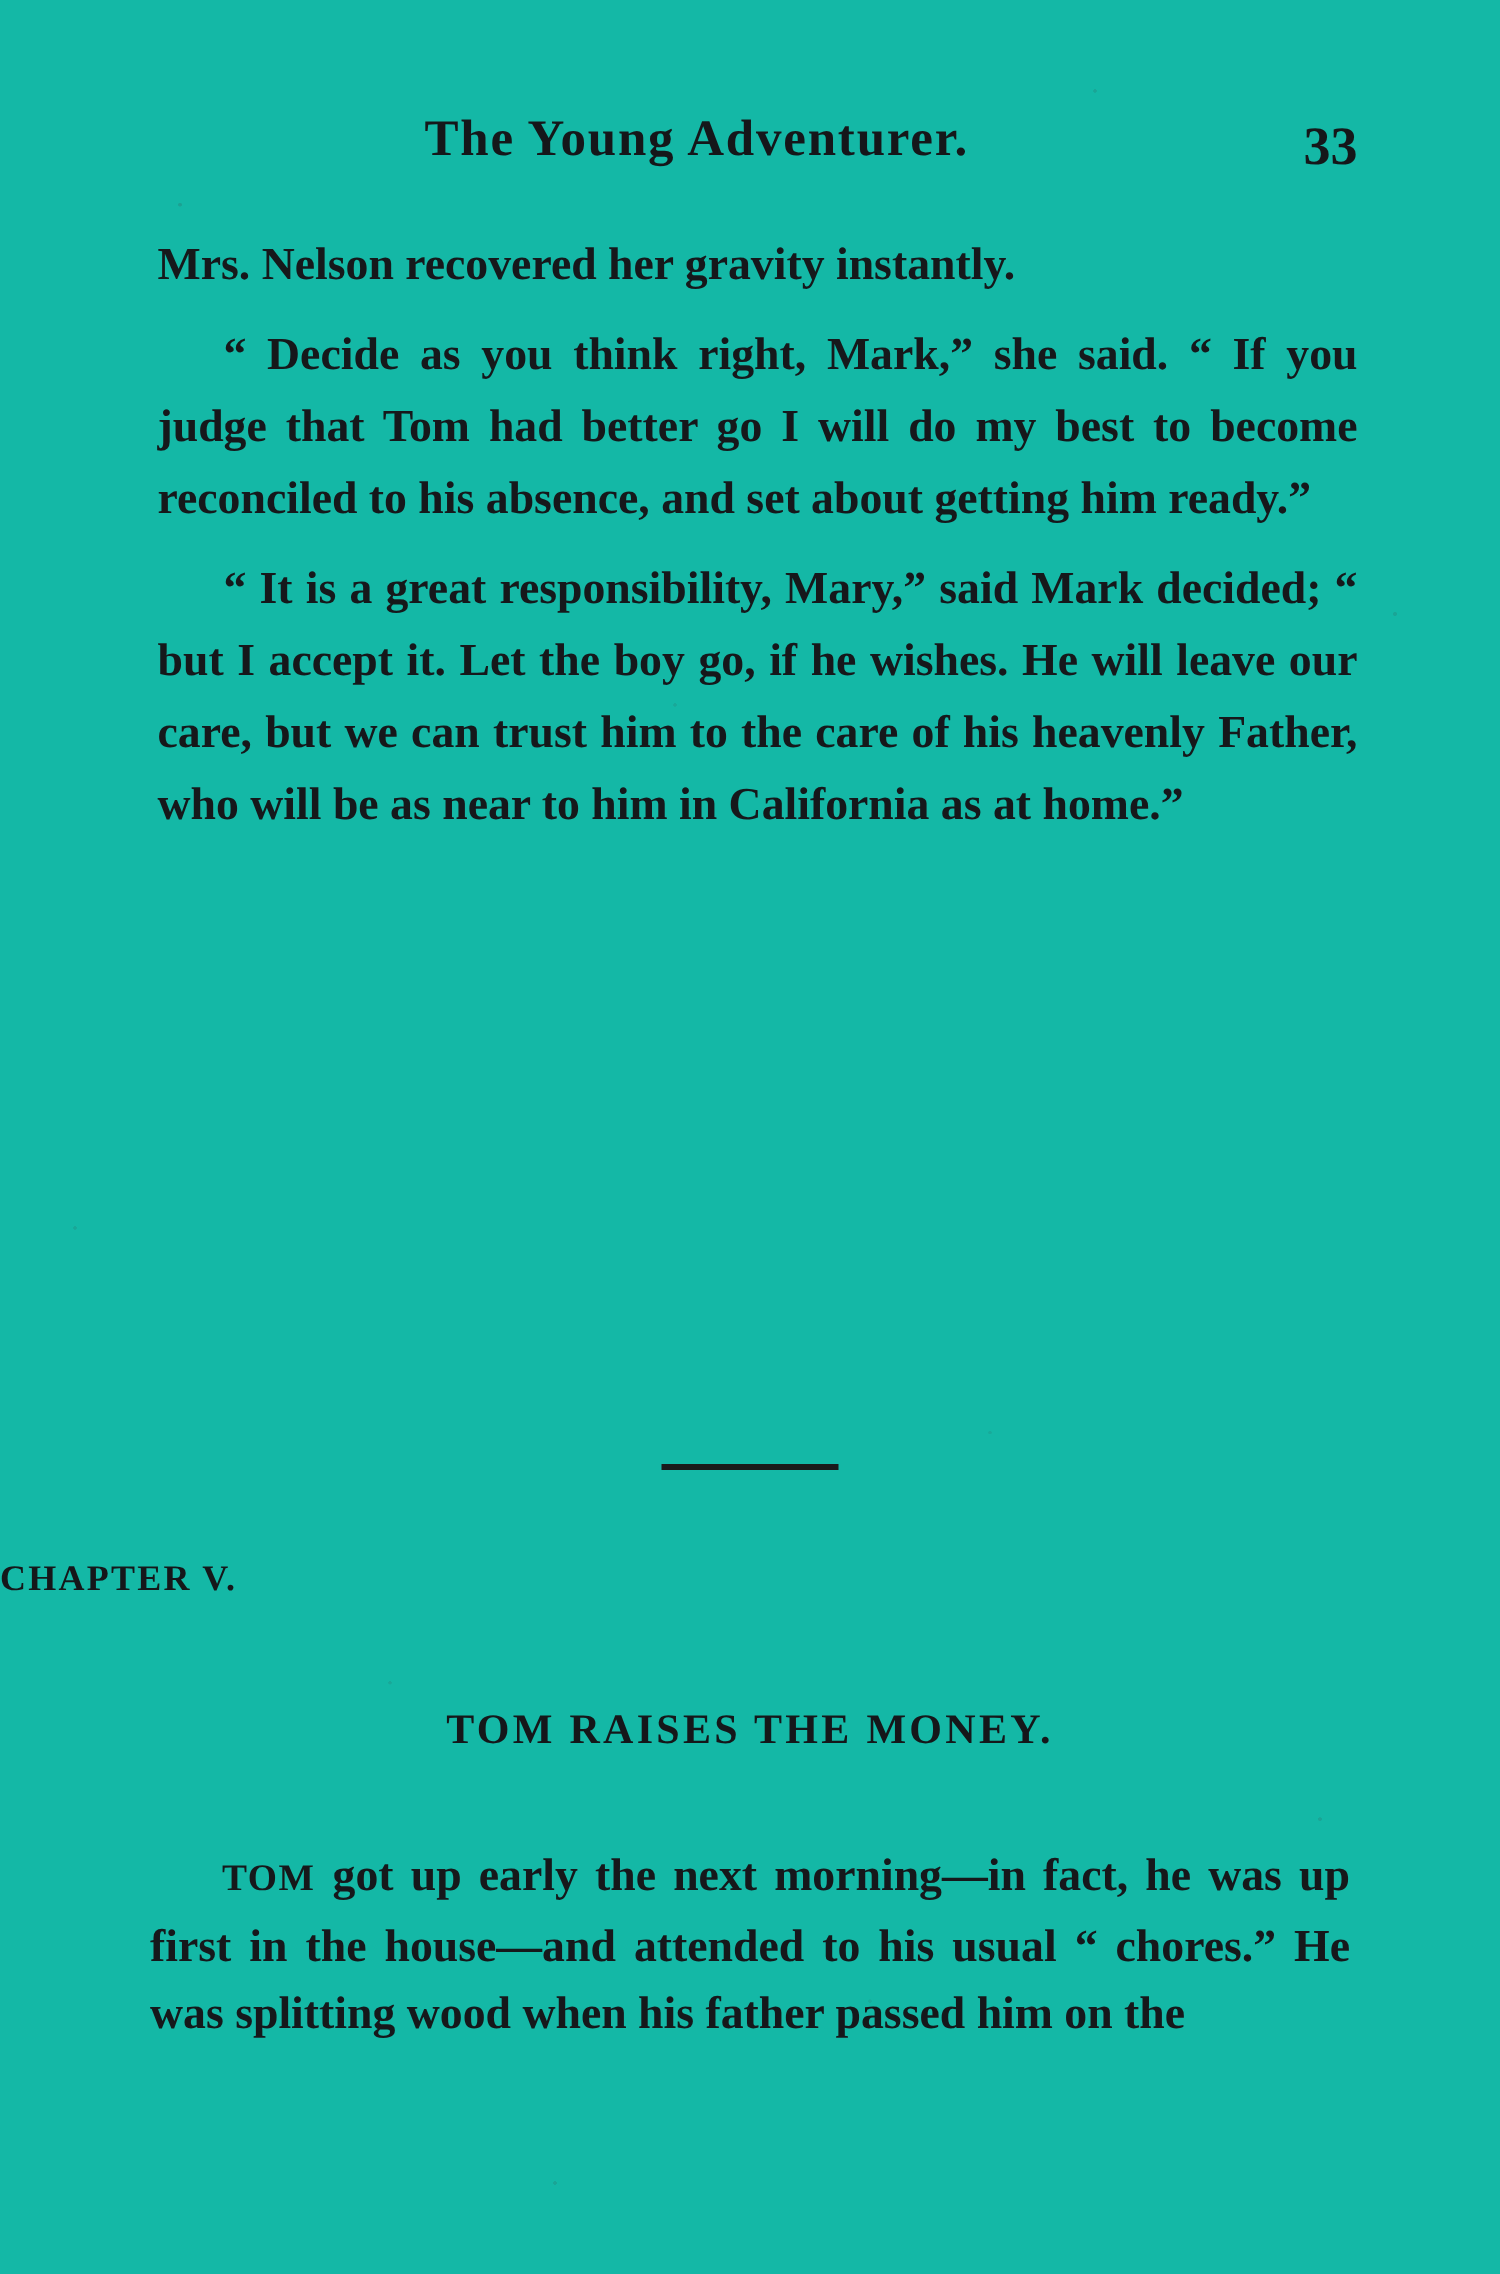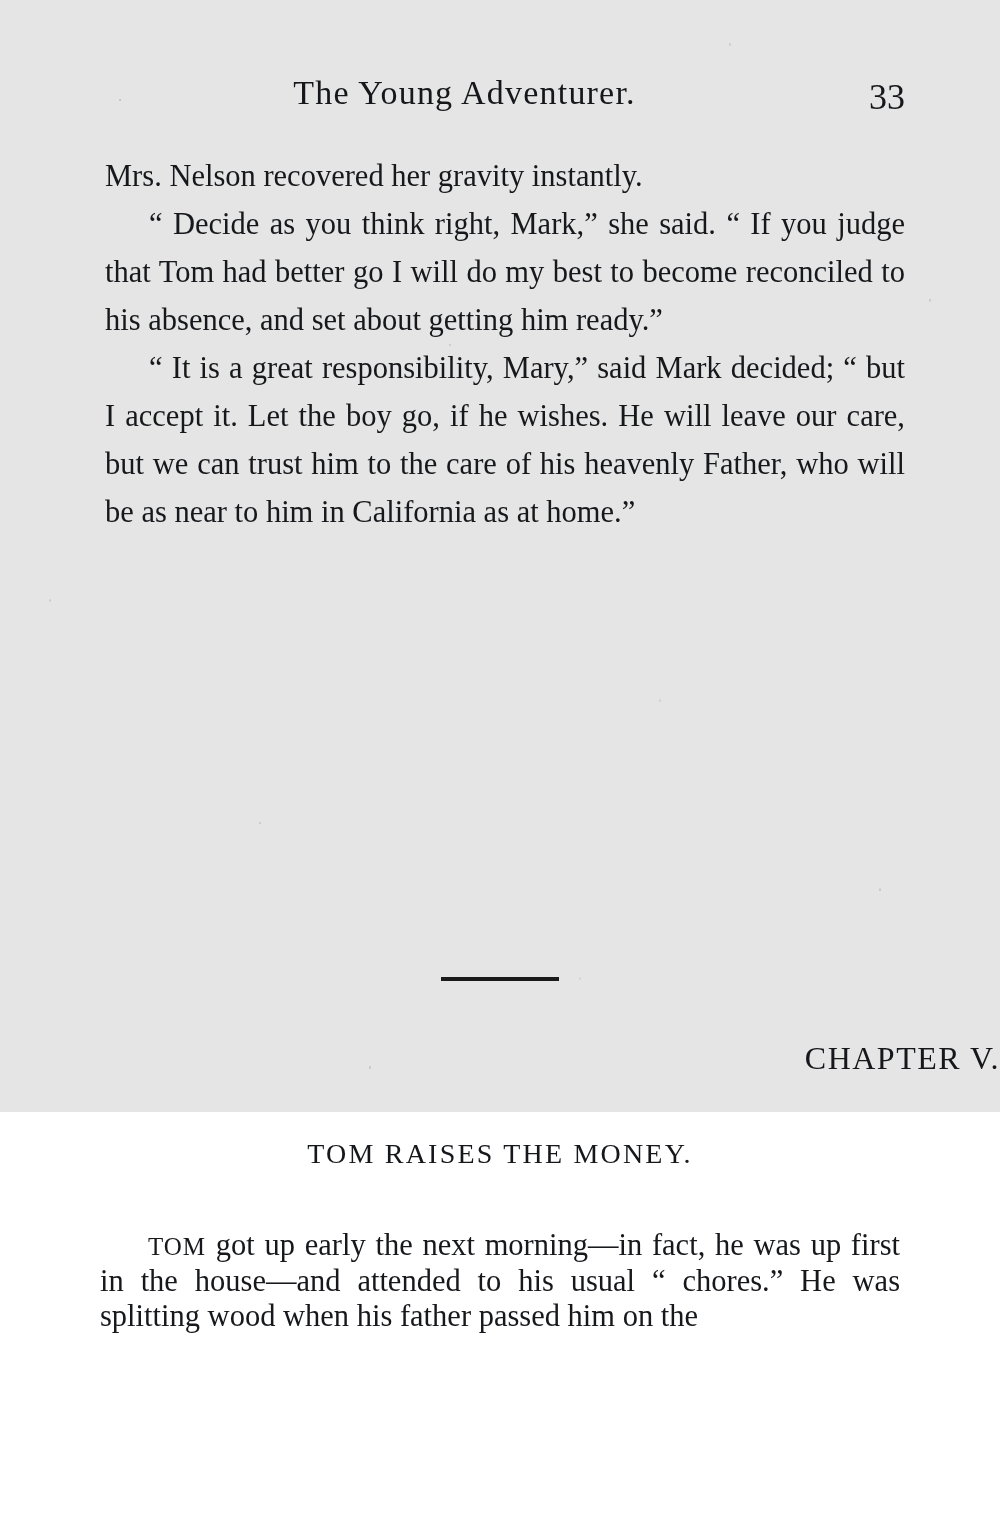--- a/index.html
+++ b/index.html
@@ -11,23 +11,24 @@
     width: 1000px;
     height: 1516px;
     font-family: "Liberation Serif", "DejaVu Serif", serif;
     color: #1a1a1a;
     position: relative;
     overflow: hidden;
   }
   .page {
     position: relative;
     width: 1000px;
-    height: 1112px;
+    height: 1516px;
     box-sizing: border-box;
-    background: #e5e5e5;
+    background: #14b8a6;
+    font-weight: bold;
   }
   
   .speckles {
     position: absolute;
     inset: 0;
     pointer-events: none;
     opacity: .5;
     background-image:
       radial-gradient(circle at 12% 9%, rgba(60,60,60,.35) 0 1.1px, transparent 1.4px),
       radial-gradient(circle at 73% 4%, rgba(60,60,60,.3) 0 1px, transparent 1.3px),
@@ -77,64 +78,64 @@
   }
   .para {
     margin: 0;
     text-align: justify;
     text-justify: inter-word;
     text-indent: 44px;
     -webkit-hyphens: none;
     hyphens: none;
   }
   .para.no-indent { text-indent: 0; }
-  .para + .para { margin-top: 0; }
+  .para + .para { margin-top: 12px; }
 
   .rule-wrap {
     position: absolute;
     left: 0;
     right: 0;
     top: 967px;
     text-align: center;
   }
   .rule {
     display: inline-block;
     width: 118px;
     height: 0;
     border-top: 4px solid #1a1a1a;
   }
 
   .chapter-number {
     position: absolute;
     left: 0;
     right: 0;
     top: 1040px;
-    text-align: right;
-    font-size: 32px;
+    text-align: left;
+    font-size: 24px;
     letter-spacing: 1.5px;
     color: #15171a;
   }
   .chapter-title {
     position: absolute;
     left: 0;
     right: 0;
     top: 1138px;
     text-align: center;
     font-size: 28px;
     letter-spacing: 2.2px;
     color: #15171a;
   }
 
   .chapter-body {
     position: absolute;
     left: 100px;
     width: 800px;
     top: 1228px;
     font-size: 30.5px;
-    line-height: 35px;
+    line-height: 45px;
     color: #16181b;
   }
   .chapter-body .para { text-indent: 48px; }
   .smallcaps-lead {
     font-size: 25px;
     letter-spacing: 1px;
   }
 </style>
 </head>
 <body>

